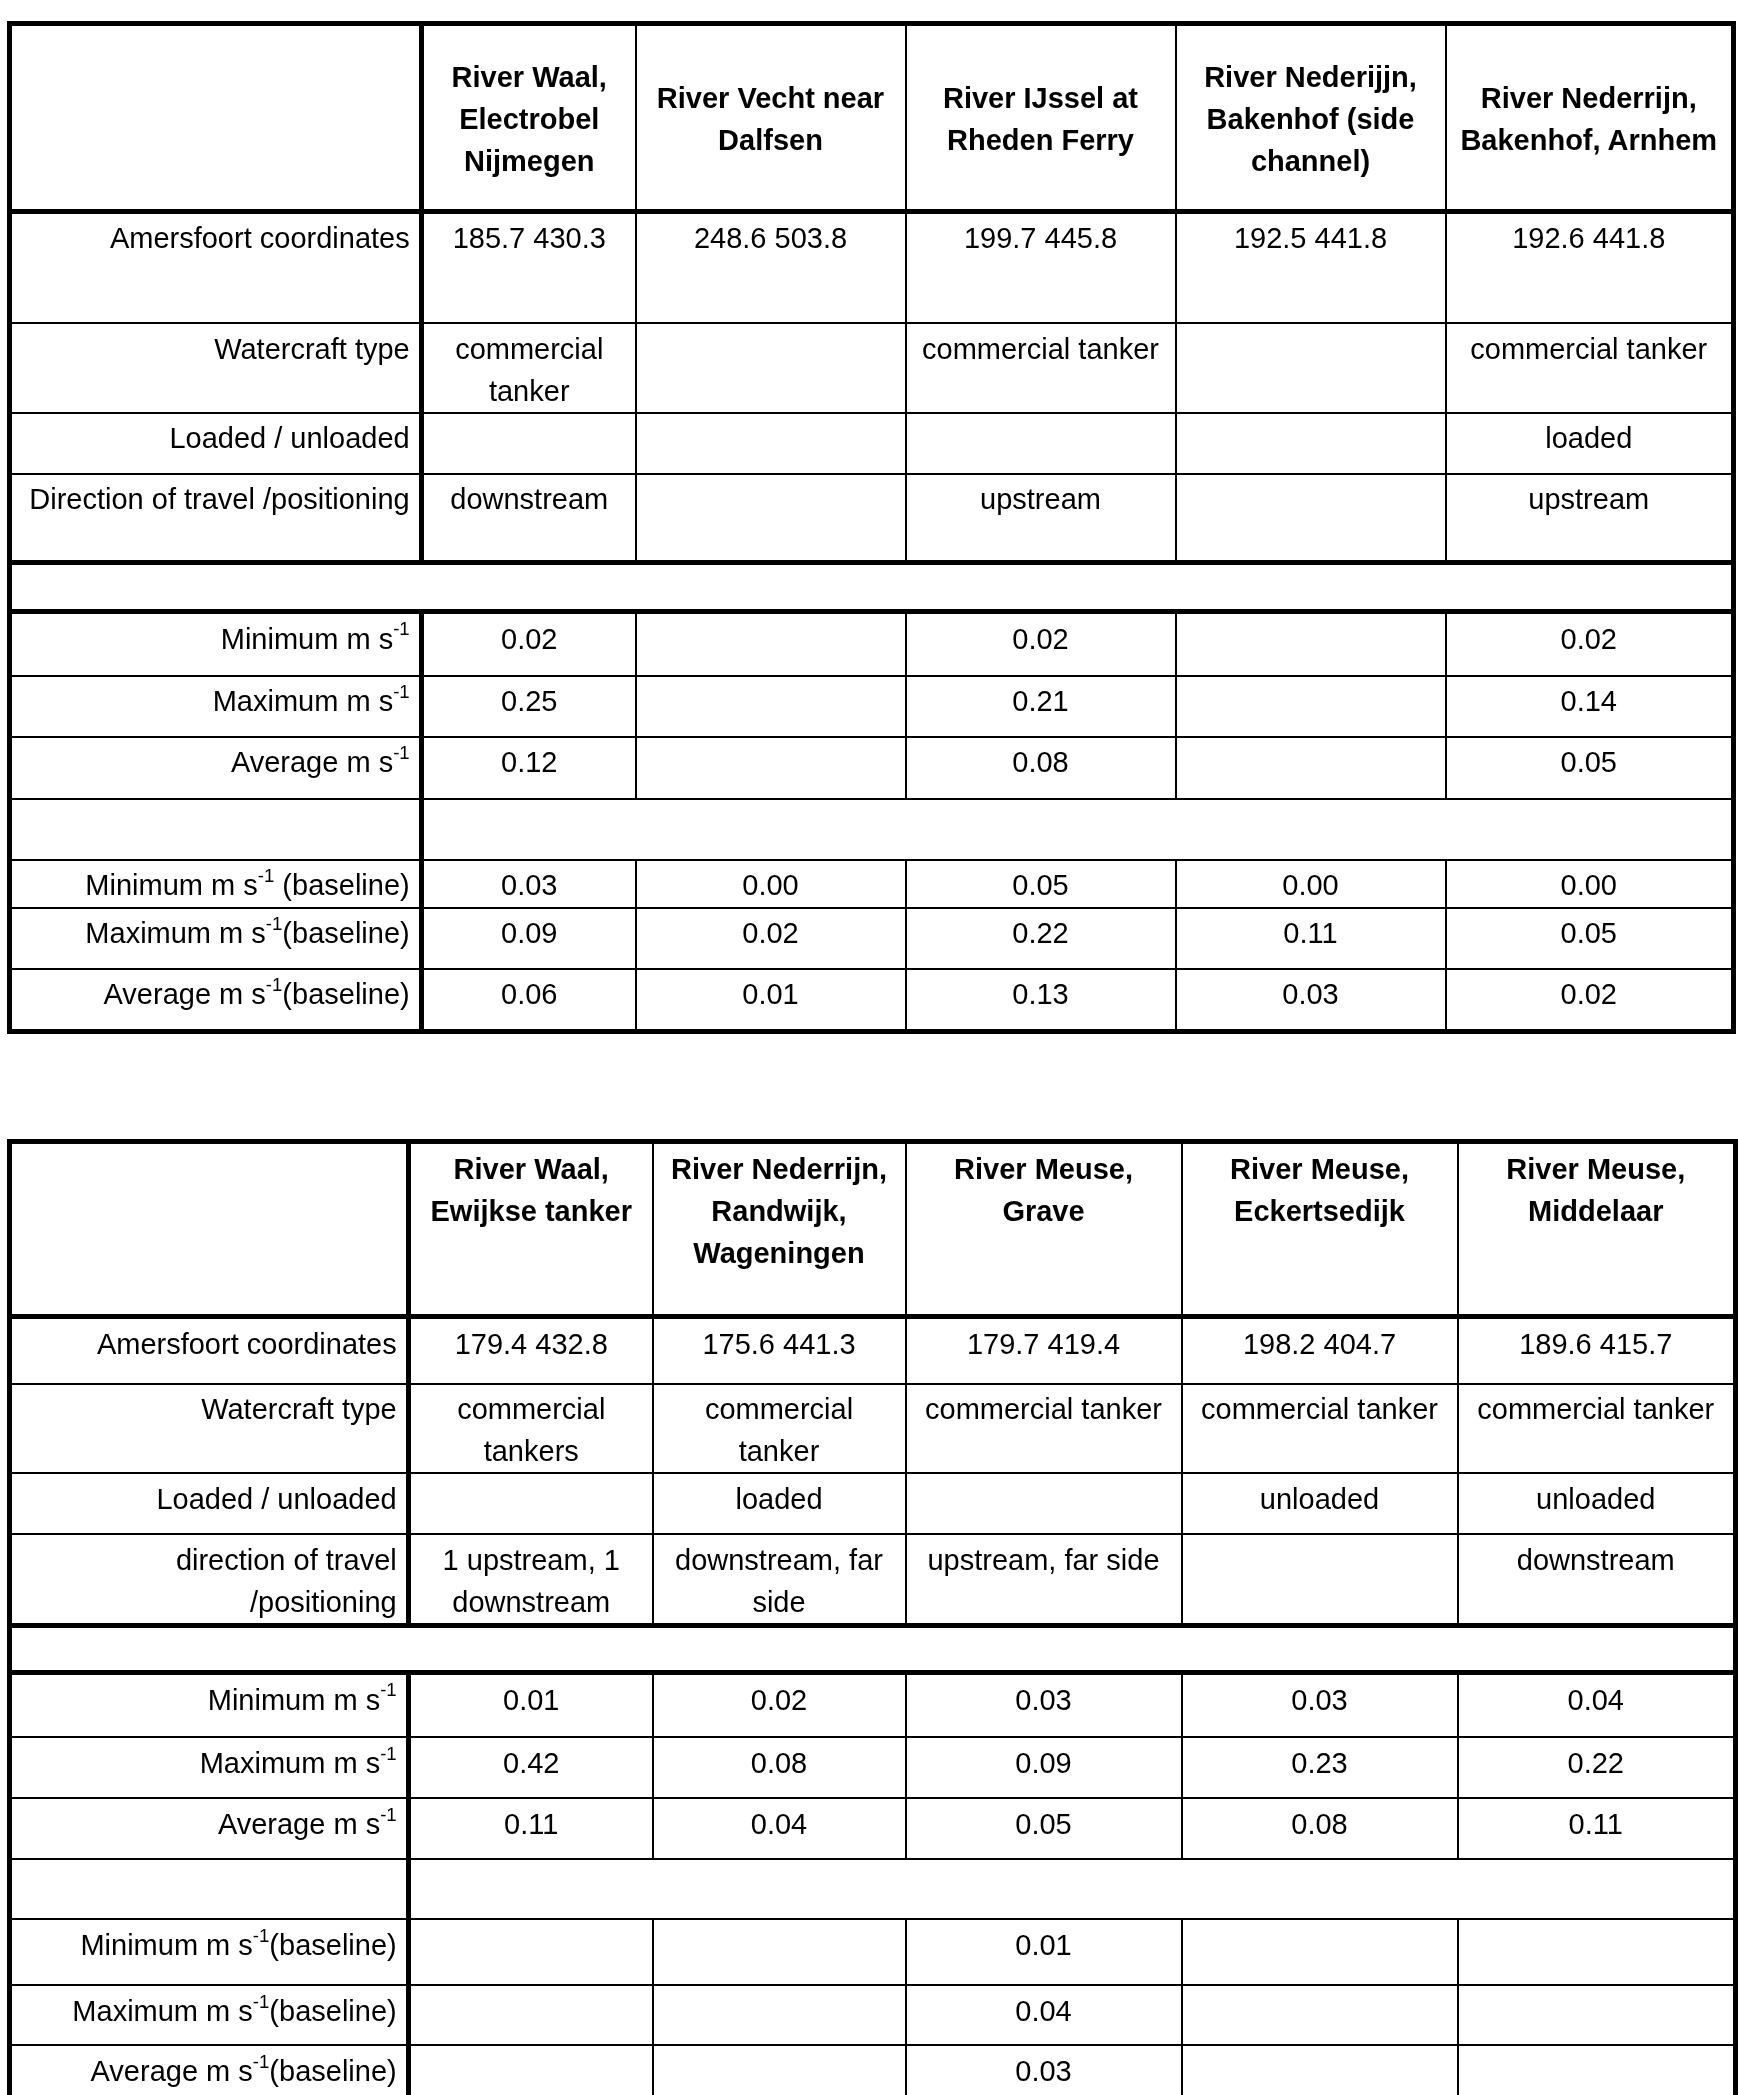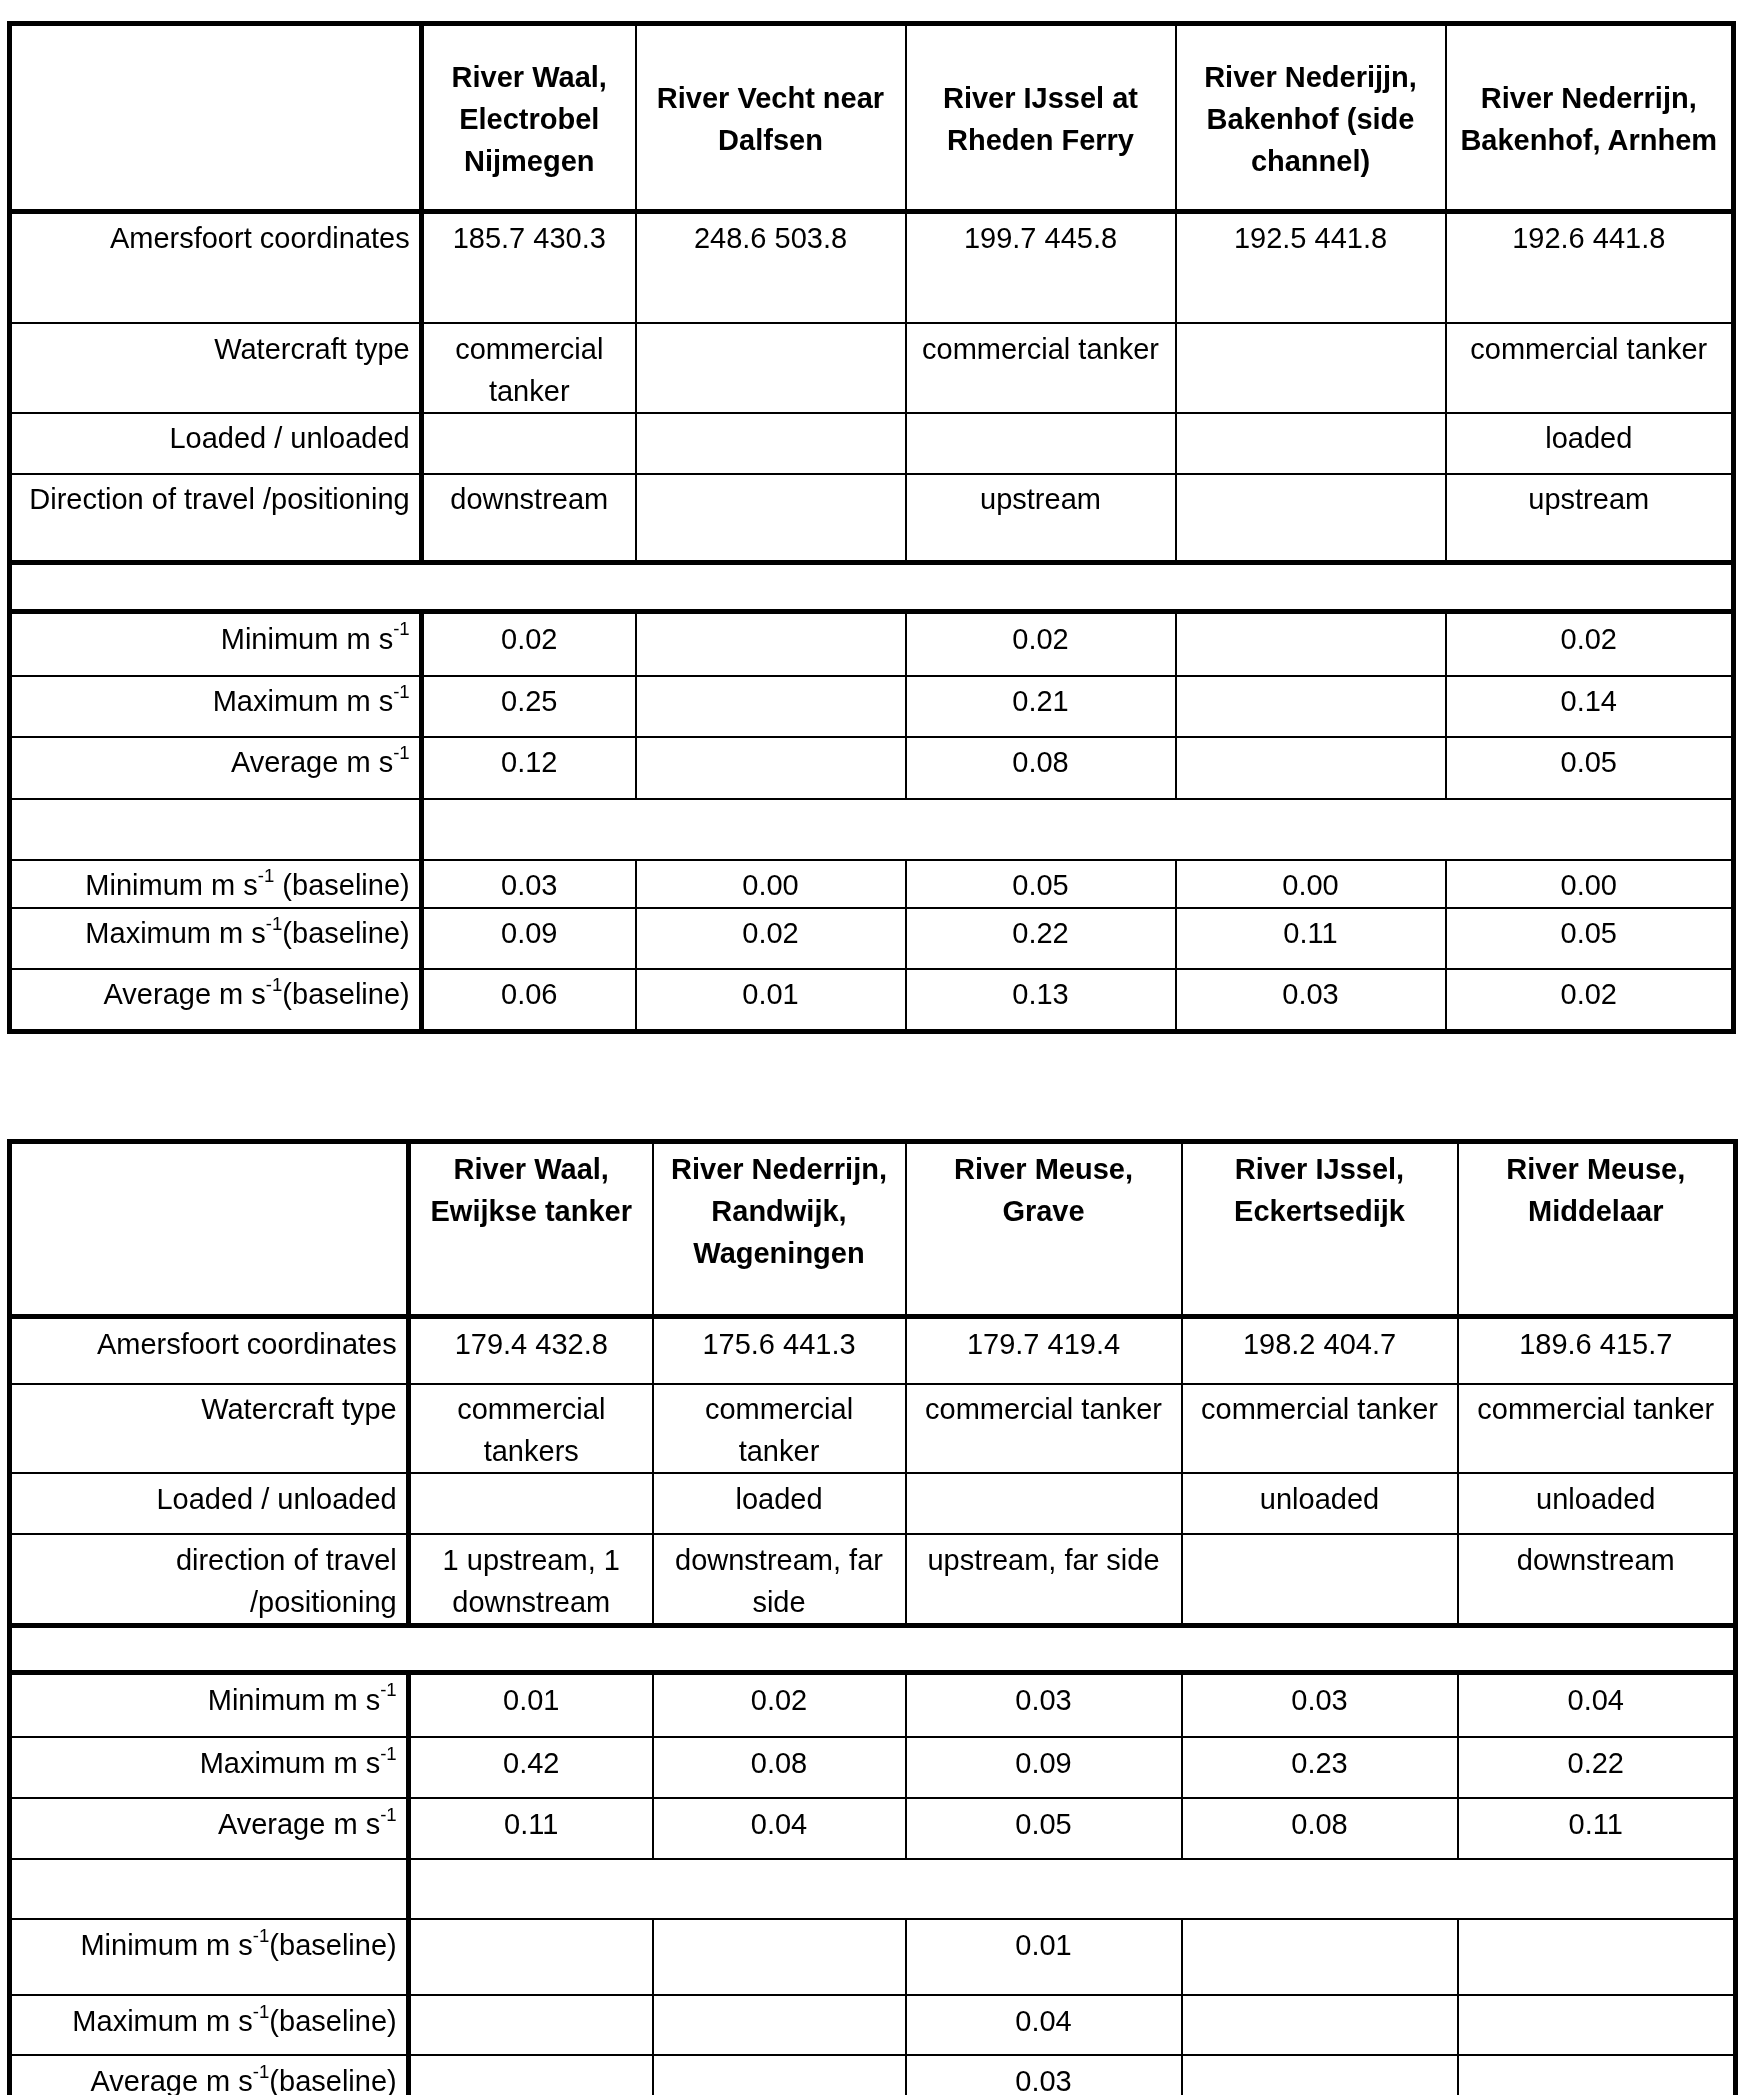--- a/index.html
+++ b/index.html
@@ -141,21 +141,21 @@
       <col style="width:276px">
       <col style="width:276px">
       <col style="width:278px">
     </colgroup>
   <tbody>
       <tr class="hdr hdr2" style="height:175px">
     <td class="label"></td>
     <td>River Waal, Ewijkse tanker</td>
     <td>River Nederrijn, Randwijk, Wageningen</td>
     <td>River Meuse, Grave</td>
-    <td>River IJssel, Eckertsedijk</td>
+    <td>River Meuse, Eckertsedijk</td>
     <td>River Meuse, Middelaar</td>
   </tr>
   <tr style="height:67px">
     <td class="label">Amersfoort coordinates</td>
     <td>179.4  432.8</td>
     <td>175.6  441.3</td>
     <td>179.7  419.4</td>
     <td>198.2  404.7</td>
     <td>189.6  415.7</td>
   </tr>
@@ -207,21 +207,21 @@
     <td>0.11</td>
     <td>0.04</td>
     <td>0.05</td>
     <td>0.08</td>
     <td>0.11</td>
   </tr>
   <tr class="spacer2" style="height:60px">
     <td class="label"></td>
     <td colspan="5"></td>
   </tr>
-  <tr style="height:76px">
+  <tr style="height:66px">
     <td class="label"><span>Minimum  m s</span><sup>-1</sup><span>(baseline)</span></td>
     <td></td>
     <td></td>
     <td>0.01</td>
     <td></td>
     <td></td>
   </tr>
   <tr style="height:60px">
     <td class="label"><span>Maximum  m s</span><sup>-1</sup><span>(baseline)</span></td>
     <td></td>

